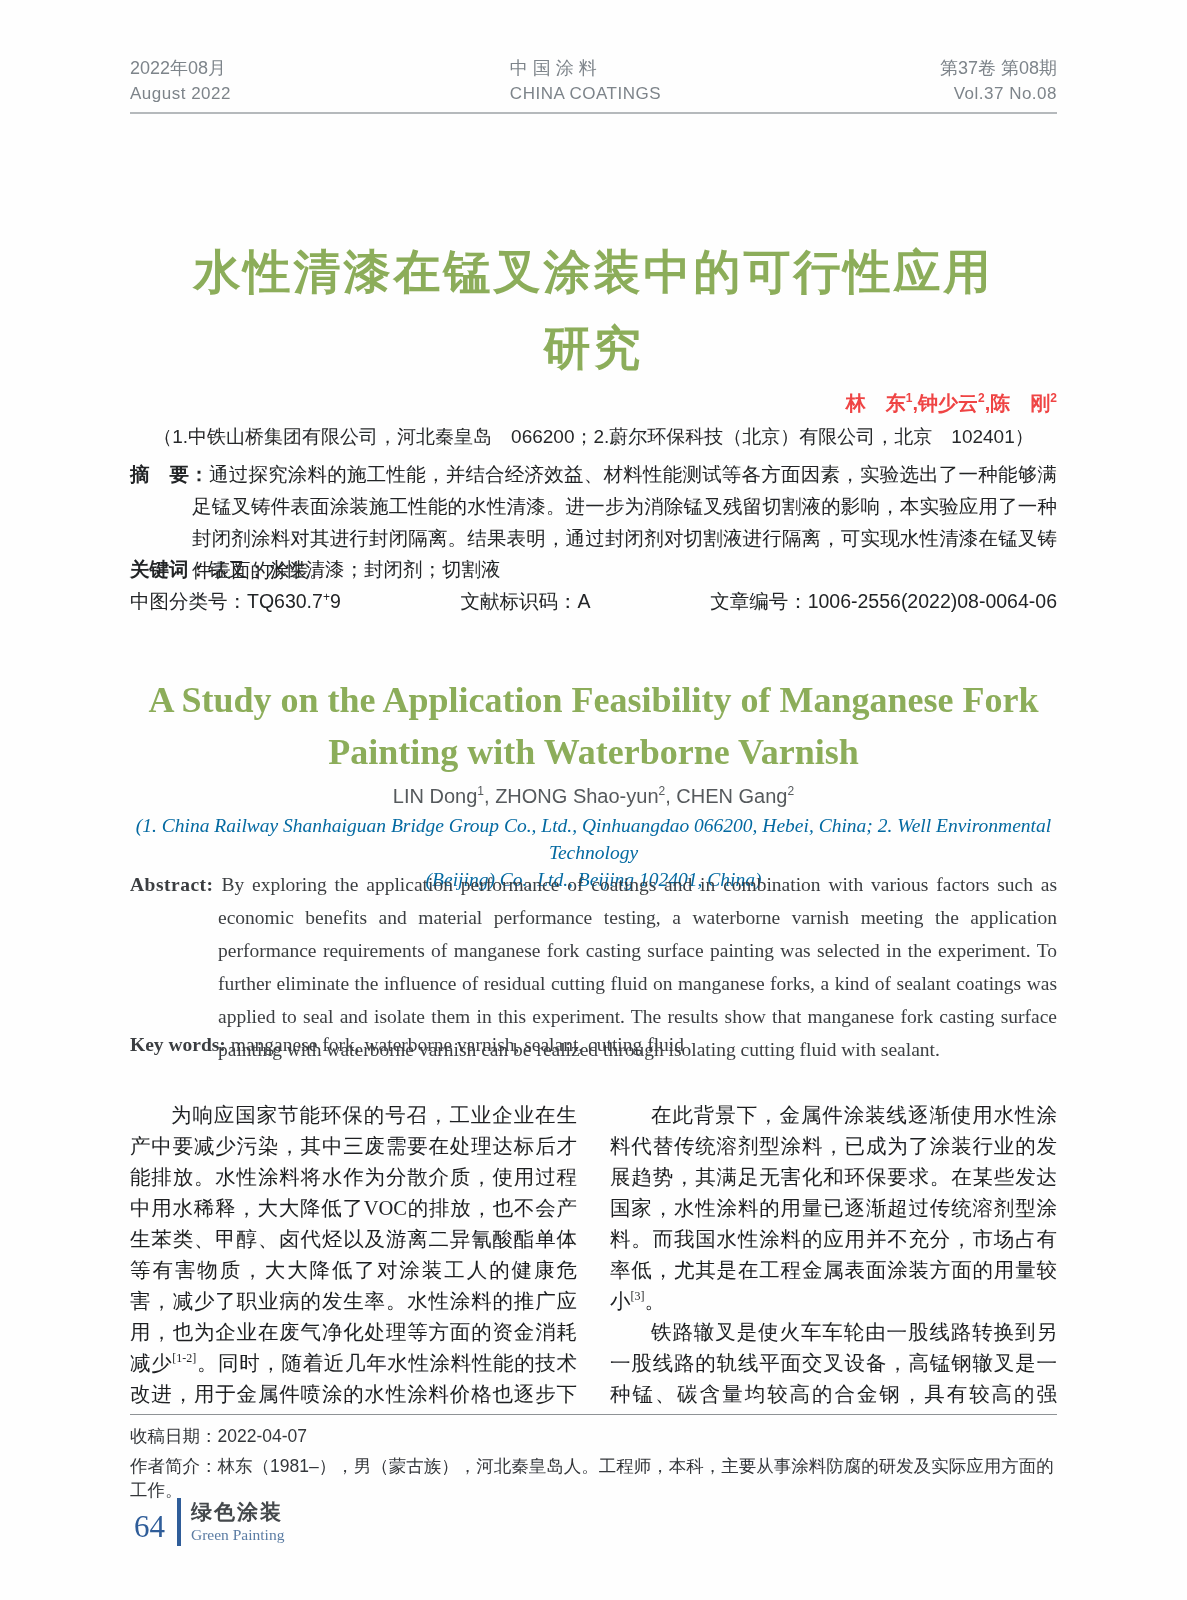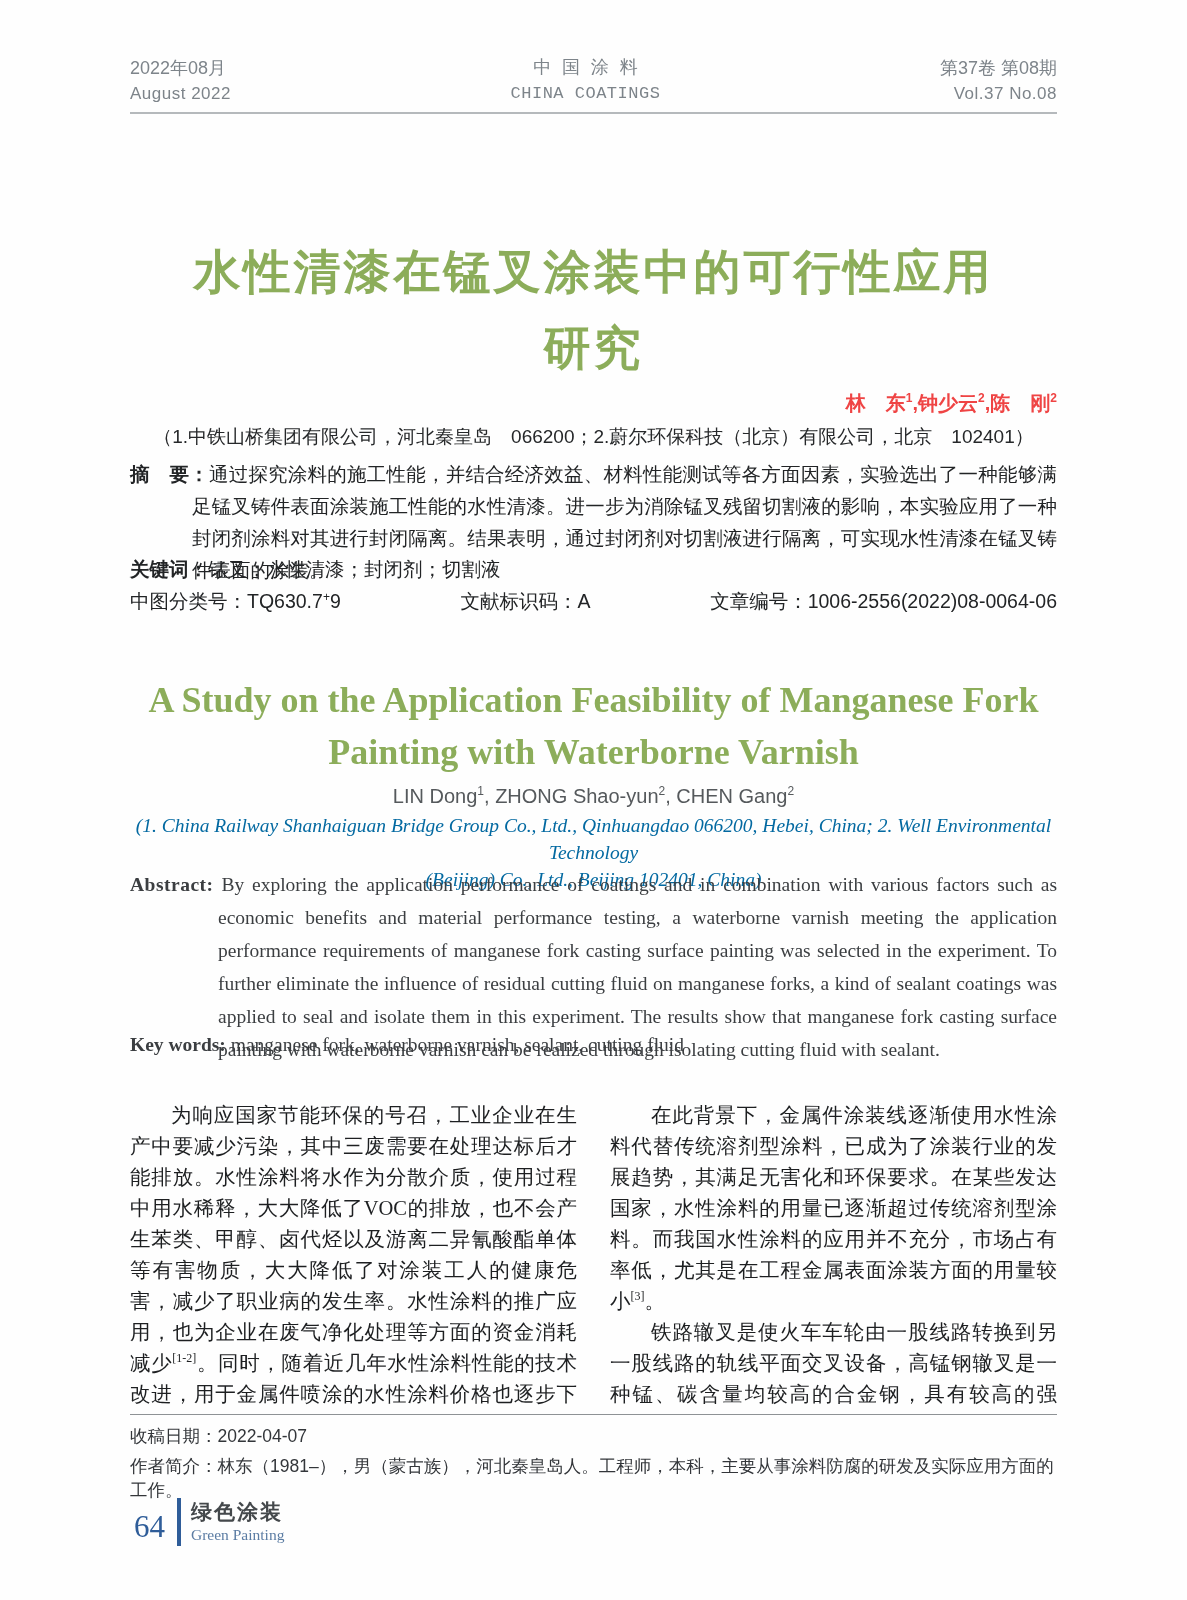--- a/index.html
+++ b/index.html
@@ -10,21 +10,21 @@
     background:#fefefe;
     overflow:hidden;
     font-family:"Liberation Sans","DejaVu Sans",sans-serif;
     color:#1f2123;
   }
   .abs{position:absolute;left:130px;right:130px;}
 
   
   .jheader{top:55px;display:flex;justify-content:space-between;color:#7d848a;}
   .jheader .cell{line-height:26px;font-size:18px;}
-  .jheader .c-center{text-align:center;font-family:Liberation Mono, monospace;}
+  .jheader .c-center{}
   .jheader .c-right{text-align:right;}
   .jheader .en{font-size:17px;letter-spacing:.5px;}
   .jheader-rule{top:112px;border-top:2px solid #b5b9bc;height:0;}
 
   
   .title-cn{top:234px;text-align:center;font-weight:bold;font-size:47px;
     line-height:76px;letter-spacing:3px;color:#8cad5a;}
   .authors-cn{top:390px;text-align:right;font-size:20px;font-weight:600;color:#ef4444;}
   .authors-cn sup,.authors-en sup{font-size:12px;}
   .affil-cn{top:424px;text-align:center;font-size:19px;color:#26282a;}

